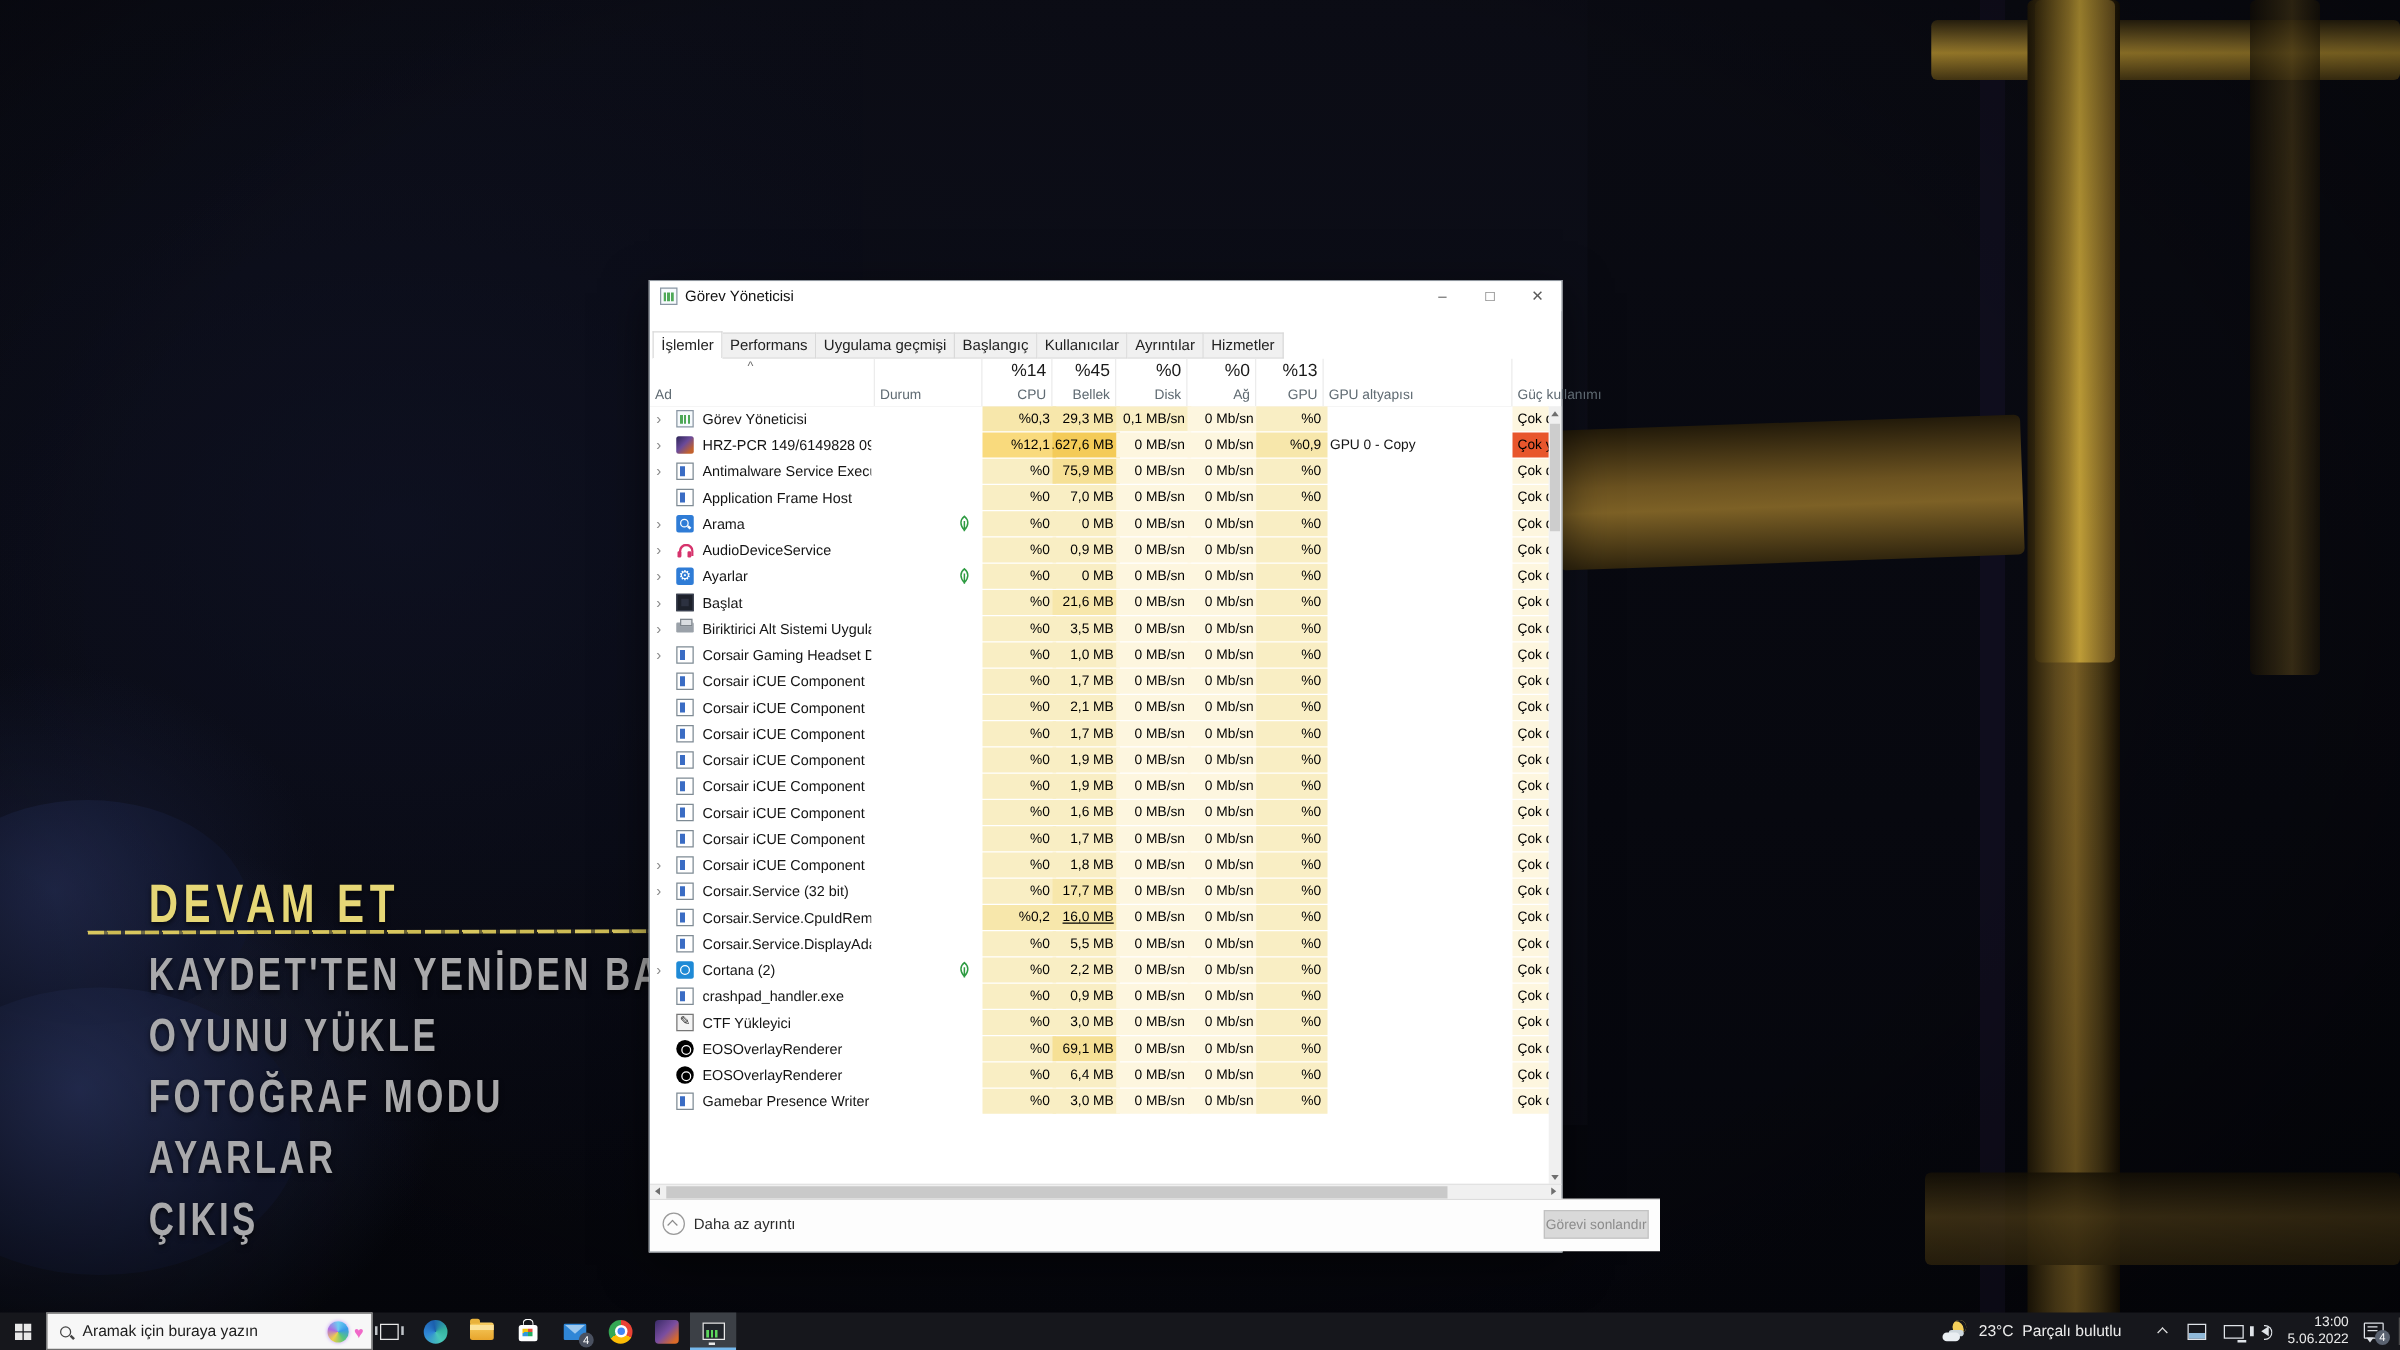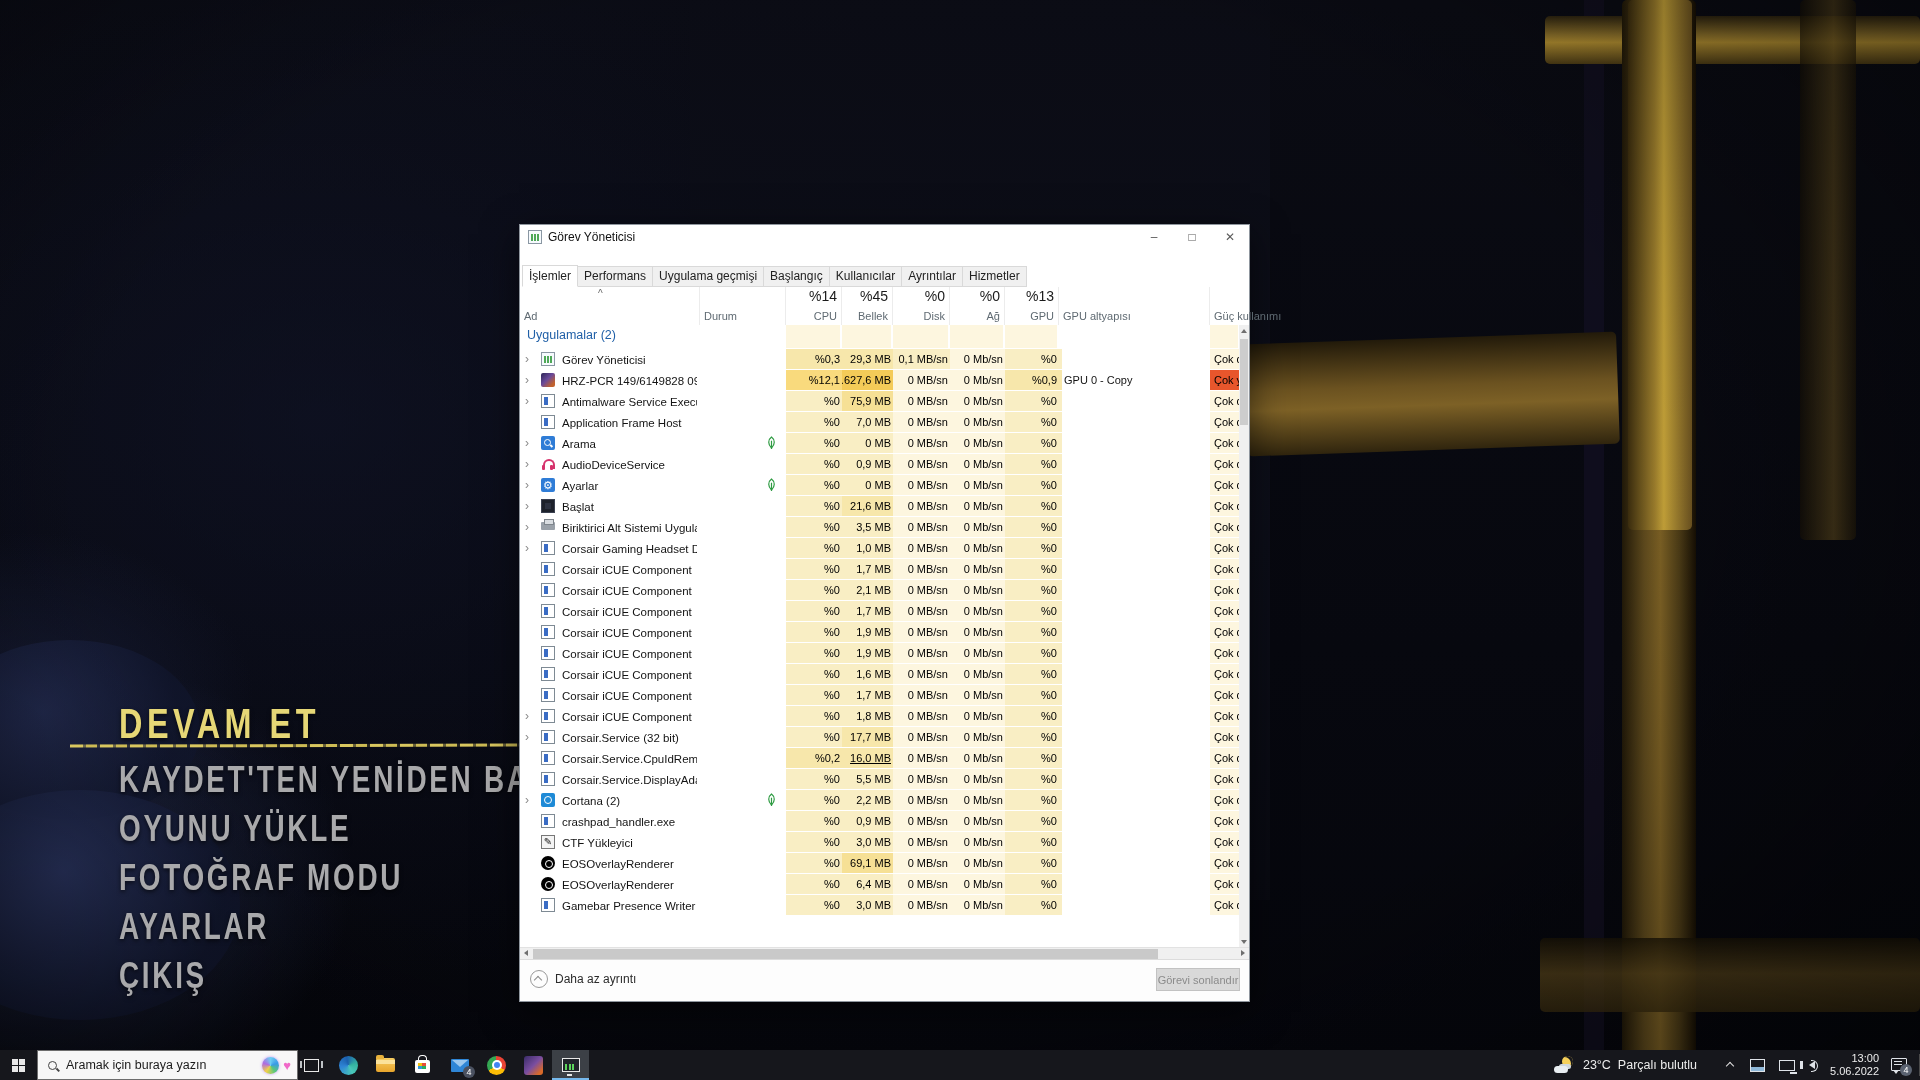--- a/index.html
+++ b/index.html
@@ -117,21 +117,21 @@
   .vthumb{position:absolute;left:1px;top:14px;width:8px;height:86px;background:#cdcdcd;}
   .hscroll{position:absolute;left:0;bottom:41px;width:729px;height:12px;background:#f0f0f0;border-top:1px solid #e2e2e2;}
   .hthumb{position:absolute;left:13px;top:1px;height:10px;width:625px;background:#c9c9c9;}
   .tri{width:0;height:0;position:absolute;}
   .tri-up{left:2px;top:4px;border-left:3px solid transparent;border-right:3px solid transparent;border-bottom:4px solid #6f6f6f;}
   .tri-dn{left:2px;bottom:4px;border-left:3px solid transparent;border-right:3px solid transparent;border-top:4px solid #6f6f6f;}
   .tri-l{left:4px;top:2px;border-top:3px solid transparent;border-bottom:3px solid transparent;border-right:4px solid #6f6f6f;}
   .tri-r{right:4px;top:2px;border-top:3px solid transparent;border-bottom:3px solid transparent;border-left:4px solid #6f6f6f;}
 
   
-  .tm-footer{position:absolute;left:0;bottom:0;width:729px;height:41px;background:#fdfdfd;border-top:1px solid #dcdcdc;margin-top:12px;}
+  .tm-footer{position:absolute;left:0;bottom:0;width:808px;height:41px;background:#fdfdfd;border-top:1px solid #dcdcdc;margin-top:12px;}
   .less-details{position:absolute;left:10px;top:10px;display:flex;align-items:center;color:#2b2b2b;font-size:12px;}
   .circ-chev{width:16px;height:16px;border:1px solid #9a9a9a;border-radius:50%;margin-right:7px;position:relative;}
   .circ-chev::before{content:"";position:absolute;left:4px;top:6px;width:5px;height:5px;border-left:1.5px solid #8a8a8a;border-top:1.5px solid #8a8a8a;transform:rotate(45deg);}
   .end-task{position:absolute;right:9px;top:8px;width:82px;height:21px;background:#d9d9d9;border:1px solid #c2c2c2;
       color:#8b8b8b;font-size:11px;display:flex;align-items:center;justify-content:center;}
 
   
   .taskbar{position:absolute;left:0;bottom:0;width:1920px;height:30px;background:#16171c;z-index:10;}
   .tb-start{position:absolute;left:0;top:0;width:37px;height:30px;display:flex;align-items:center;justify-content:center;}
   .win-logo{width:13px;height:13px;display:grid;grid-template-columns:6px 6px;grid-template-rows:6px 6px;gap:1px;}
@@ -280,29 +280,20 @@
     </div>
     <div class="hcol" style="left:538px;width:151px;">
       <span class="hlbl l">GPU altyapısı</span>
     </div>
     <div class="hcol" style="left:689px;width:30px;">
       <span class="hlbl l" style="white-space:nowrap;">Güç kullanımı</span>
     </div>
   </div>
 
   <div class="tm-rows" id="tm-rows">
-      <div class="tm-grow">
-        <div class="cell" style="left: 266px; width: 54px; background: rgb(253, 246, 223);"></div>
-        <div class="cell" style="left: 322px; width: 49px; background: rgb(253, 246, 223);"></div>
-        <div class="cell" style="left: 373px; width: 55px; background: rgb(253, 246, 223);"></div>
-        <div class="cell" style="left: 430px; width: 53px; background: rgb(253, 246, 223);"></div>
-        <div class="cell" style="left: 485px; width: 52px; background: rgb(253, 246, 223);"></div>
-        <div class="cell" style="left: 690px; width: 28px; background: rgb(253, 246, 223);"></div>
-        <div class="gname" style="color: rgb(31, 95, 167);">Uygulamalar (2)</div>
-      </div>
       <div class="tm-row">
         <span class="arrow">›</span>
         <span class="ic taskmanager-icon"></span>
         <span class="pname" style="right: 542px;">Görev Yöneticisi</span>
         <div class="cell" style="left: 179px; width: 86px;"></div>
         <div class="cell r" style="left: 266px; width: 54px; background: rgb(247, 231, 171);">%0,3</div>
         <div class="cell r" style="left: 322px; width: 49px; background: rgb(247, 231, 171);">29,3 MB</div>
         <div class="cell r" style="left: 373px; width: 55px; background: rgb(249, 238, 196);">0,1 MB/sn</div>
         <div class="cell r" style="left: 430px; width: 53px; background: rgb(253, 246, 223);">0 Mb/sn</div>
         <div class="cell r" style="left: 485px; width: 52px; background: rgb(249, 238, 196);">%0</div>

